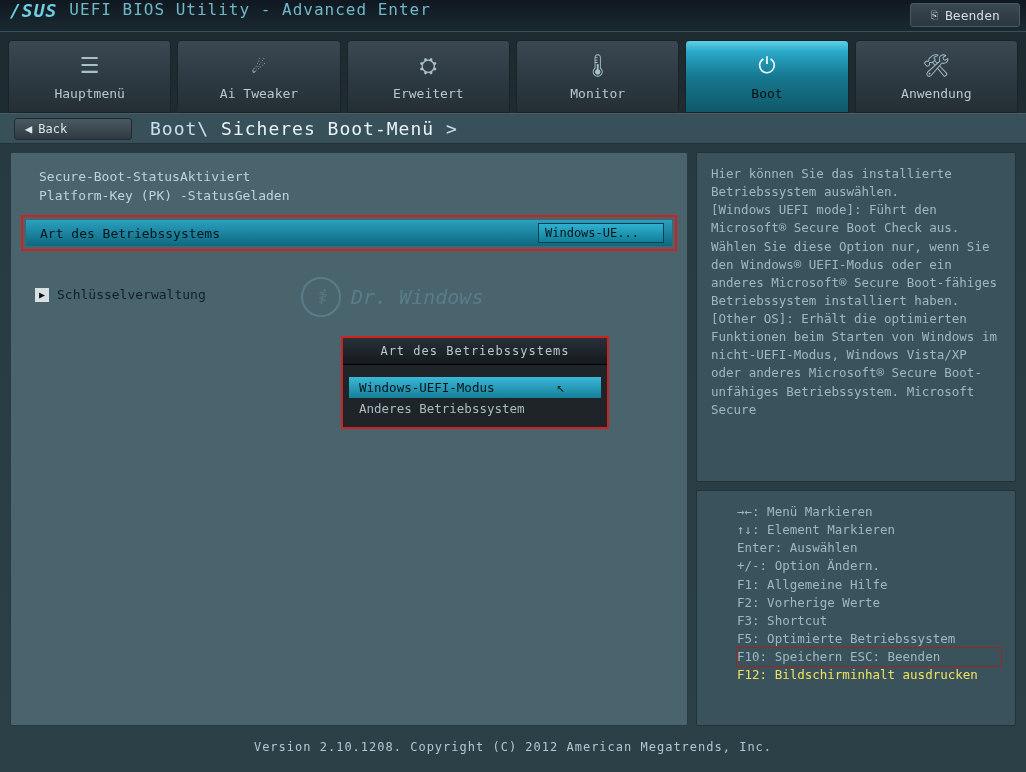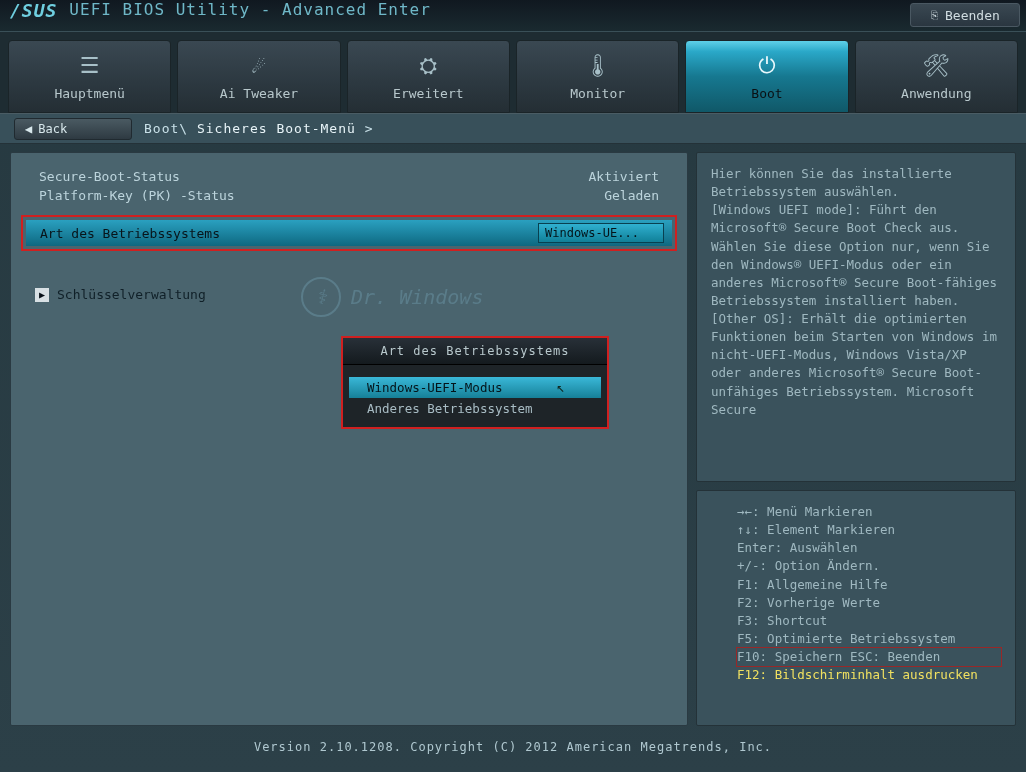--- a/index.html
+++ b/index.html
@@ -95,22 +95,22 @@
     border-radius: 3px;
     display: flex;
     align-items: center;
     gap: 6px;
     padding: 0 10px;
     color: #d8e8ec;
     cursor: pointer;
     font-size: 12px;
   }
   .crumb {
-    margin-left: 12px;
-    font-size: 13px;
+    margin-left: 18px;
+    font-size: 18px;
     letter-spacing: 1px;
   }
   .crumb .cur { color: #e8f4f8; }
   .main {
     display: flex;
     height: 590px;
   }
   .left {
     flex: 1;
     background: #4a646e;
@@ -135,21 +135,20 @@
     color: #9fb8c0;
     line-height: 1.45;
     font-size: 12.5px;
   }
   .help { height: 330px; overflow: hidden; }
   .keys { flex: 1; padding-left: 40px; }
   .keys .row-hl { outline: 1px solid #982828; }
   .keys .row-yl { color: #f0e060; }
   .row-status {
     display: flex;
-    justify-content: space-between;
     padding: 2px 18px 2px 18px;
     color: #bcd4dc;
   }
   .row-setting {
     margin: 10px 0;
     border: 2px solid #d02020;
     padding: 3px;
     background: #4a646e;
   }
   .row-setting-inner {
@@ -222,21 +221,21 @@
     padding: 6px 0;
     font-size: 12px;
     letter-spacing: 1px;
     border-bottom: 1px solid #000;
   }
   .popup-body {
     padding: 12px 6px 8px 6px;
     background: #1e2428;
   }
   .popup-item {
-    padding: 3px 18px;
+    padding: 3px 10px;
     color: #a8bcc4;
     font-size: 12.5px;
     cursor: pointer;
     position: relative;
   }
   .popup-item.sel {
     background: linear-gradient(to bottom, #3ab8d8, #168098);
     color: #04141a;
   }
   .cursor-arrow {

